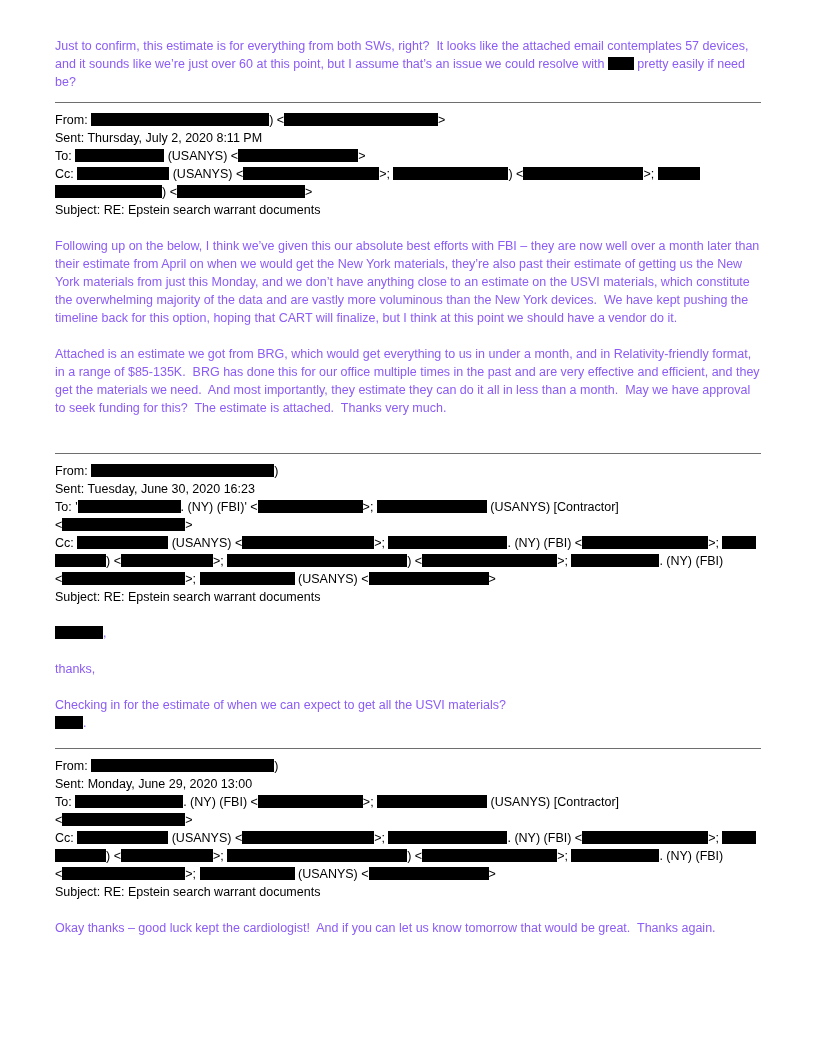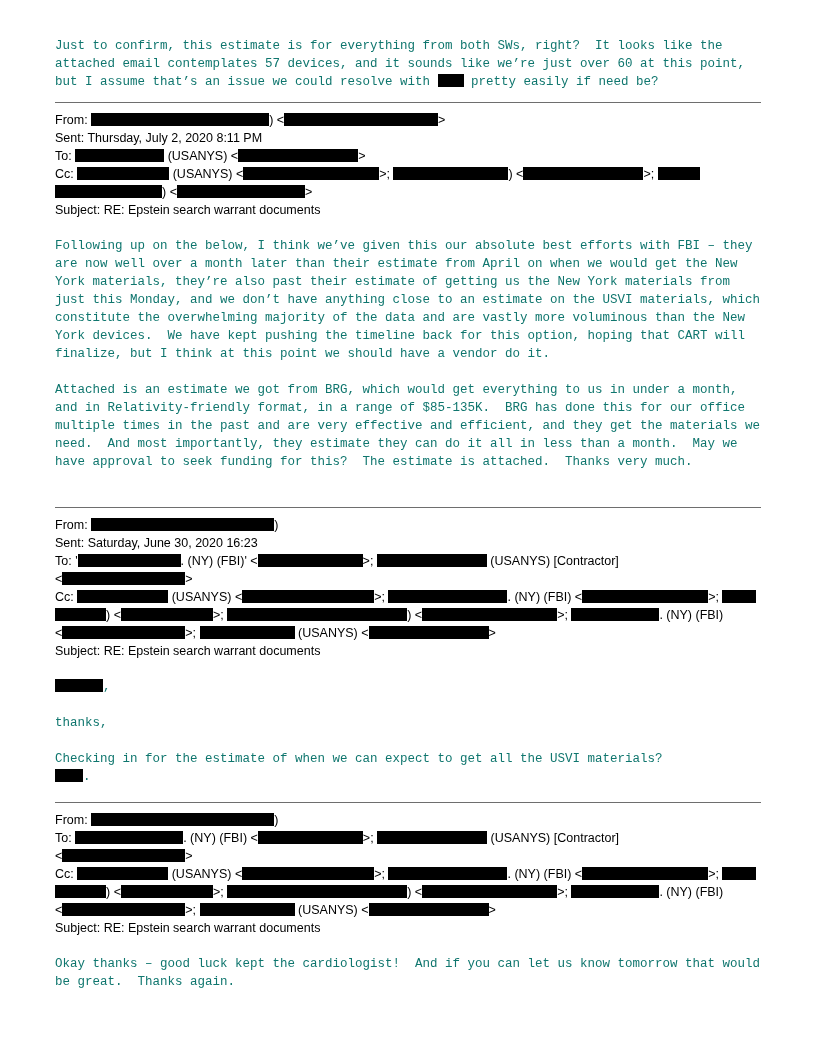--- a/index.html
+++ b/index.html
@@ -8,21 +8,21 @@
     height: 1056px;
     margin: 0 auto;
     background: #ffffff;
     box-sizing: border-box;
     padding: 37px 55px 0 55px;
     font-family: "Liberation Sans", sans-serif;
     font-size: 12.5px;
     color: #000000;
     overflow: hidden;
   }
-  .blue { color: #0f766e; font-family: Liberation Mono, monospace; }
+  .blue { color: #8b5cf6; }
   .para {
     white-space: pre-wrap;
     line-height: 18px;
     margin: 0;
   }
   .hline {
     white-space: pre;
     line-height: 18px;
     overflow: hidden;
     color: #000000;
@@ -70,40 +70,41 @@
     <div class="msg-body blue">
         <div class="para"><span>Following up on the below, I think we’ve given this our absolute best efforts with FBI – they are now well over a month later than their estimate from April on when we would get the New York materials, they’re also past their estimate of getting us the New York materials from just this Monday, and we don’t have anything close to an estimate on the USVI materials, which constitute the overwhelming majority of the data and are vastly more voluminous than the New York devices.  We have kept pushing the timeline back for this option, hoping that CART will finalize, but I think at this point we should have a vendor do it.</span></div>
         <div class="para" style="margin-top: 18px;"><span>Attached is an estimate we got from BRG, which would get everything to us in under a month, and in Relativity-friendly format, in a range of $85-135K.  BRG has done this for our office multiple times in the past and are very effective and efficient, and they get the materials we need.  And most importantly, they estimate they can do it all in less than a month.  May we have approval to seek funding for this?  The estimate is attached.  Thanks very much.</span></div>
       </div>
   </section>
 
   <section>
     <div class="divider d2"></div>
     <div class="msg-header">
         <div class="hline"><span class="hlabel">From:</span><span> </span><span class="redact" style="width: 183px;"></span><span>)</span></div>
-        <div class="hline"><span class="hlabel">Sent:</span><span> Saturday, June 30, 2020 16:23</span></div>
+        <div class="hline"><span class="hlabel">Sent:</span><span> Tuesday, June 30, 2020 16:23</span></div>
         <div class="hline"><span class="hlabel">To:</span><span> '</span><span class="redact" style="width: 103px;"></span><span>. (NY) (FBI)' &lt;</span><span class="redact" style="width: 105px;"></span><span>&gt;; </span><span class="redact" style="width: 110px;"></span><span> (USANYS) [Contractor]</span></div>
         <div class="hline"><span>&lt;</span><span class="redact" style="width: 123px;"></span><span>&gt;</span></div>
         <div class="hline"><span class="hlabel">Cc:</span><span> </span><span class="redact" style="width: 91px;"></span><span> (USANYS) &lt;</span><span class="redact" style="width: 132px;"></span><span>&gt;; </span><span class="redact" style="width: 119px;"></span><span>. (NY) (FBI) &lt;</span><span class="redact" style="width: 126px;"></span><span>&gt;; </span><span class="redact" style="width: 34px;"></span></div>
         <div class="hline"><span class="redact" style="width: 51px;"></span><span>) &lt;</span><span class="redact" style="width: 92px;"></span><span>&gt;; </span><span class="redact" style="width: 180px;"></span><span>) &lt;</span><span class="redact" style="width: 135px;"></span><span>&gt;; </span><span class="redact" style="width: 88px;"></span><span>. (NY) (FBI)</span></div>
         <div class="hline"><span>&lt;</span><span class="redact" style="width: 123px;"></span><span>&gt;; </span><span class="redact" style="width: 95px;"></span><span> (USANYS) &lt;</span><span class="redact" style="width: 120px;"></span><span>&gt;</span></div>
         <div class="hline"><span class="hlabel">Subject:</span><span> RE: Epstein search warrant documents</span></div>
       </div>
     <div class="msg-body blue">
         <div class="para"><span class="redact" style="width: 48px;"></span><span>,</span></div>
         <div class="para" style="margin-top: 18px;"><span>thanks,</span></div>
         <div class="para" style="margin-top: 18px;"><span>Checking in for the estimate of when we can expect to get all the USVI materials?</span></div>
         <div class="para"><span class="redact" style="width: 28px;"></span><span>.</span></div>
       </div>
   </section>
 
   <section>
     <div class="divider d3"></div>
     <div class="msg-header">
         <div class="hline"><span class="hlabel">From:</span><span> </span><span class="redact" style="width: 183px;"></span><span>)</span></div>
+        <div class="hline"><span class="hlabel">Sent:</span><span> Monday, June 29, 2020 13:00</span></div>
         <div class="hline"><span class="hlabel">To:</span><span> </span><span class="redact" style="width: 108px;"></span><span>. (NY) (FBI) &lt;</span><span class="redact" style="width: 105px;"></span><span>&gt;; </span><span class="redact" style="width: 110px;"></span><span> (USANYS) [Contractor]</span></div>
         <div class="hline"><span>&lt;</span><span class="redact" style="width: 123px;"></span><span>&gt;</span></div>
         <div class="hline"><span class="hlabel">Cc:</span><span> </span><span class="redact" style="width: 91px;"></span><span> (USANYS) &lt;</span><span class="redact" style="width: 132px;"></span><span>&gt;; </span><span class="redact" style="width: 119px;"></span><span>. (NY) (FBI) &lt;</span><span class="redact" style="width: 126px;"></span><span>&gt;; </span><span class="redact" style="width: 34px;"></span></div>
         <div class="hline"><span class="redact" style="width: 51px;"></span><span>) &lt;</span><span class="redact" style="width: 92px;"></span><span>&gt;; </span><span class="redact" style="width: 180px;"></span><span>) &lt;</span><span class="redact" style="width: 135px;"></span><span>&gt;; </span><span class="redact" style="width: 88px;"></span><span>. (NY) (FBI)</span></div>
         <div class="hline"><span>&lt;</span><span class="redact" style="width: 123px;"></span><span>&gt;; </span><span class="redact" style="width: 95px;"></span><span> (USANYS) &lt;</span><span class="redact" style="width: 120px;"></span><span>&gt;</span></div>
         <div class="hline"><span class="hlabel">Subject:</span><span> RE: Epstein search warrant documents</span></div>
       </div>
     <div class="msg-body blue">
         <div class="para"><span>Okay thanks – good luck kept the cardiologist!  And if you can let us know tomorrow that would be great.  Thanks again.</span></div>
       </div>

